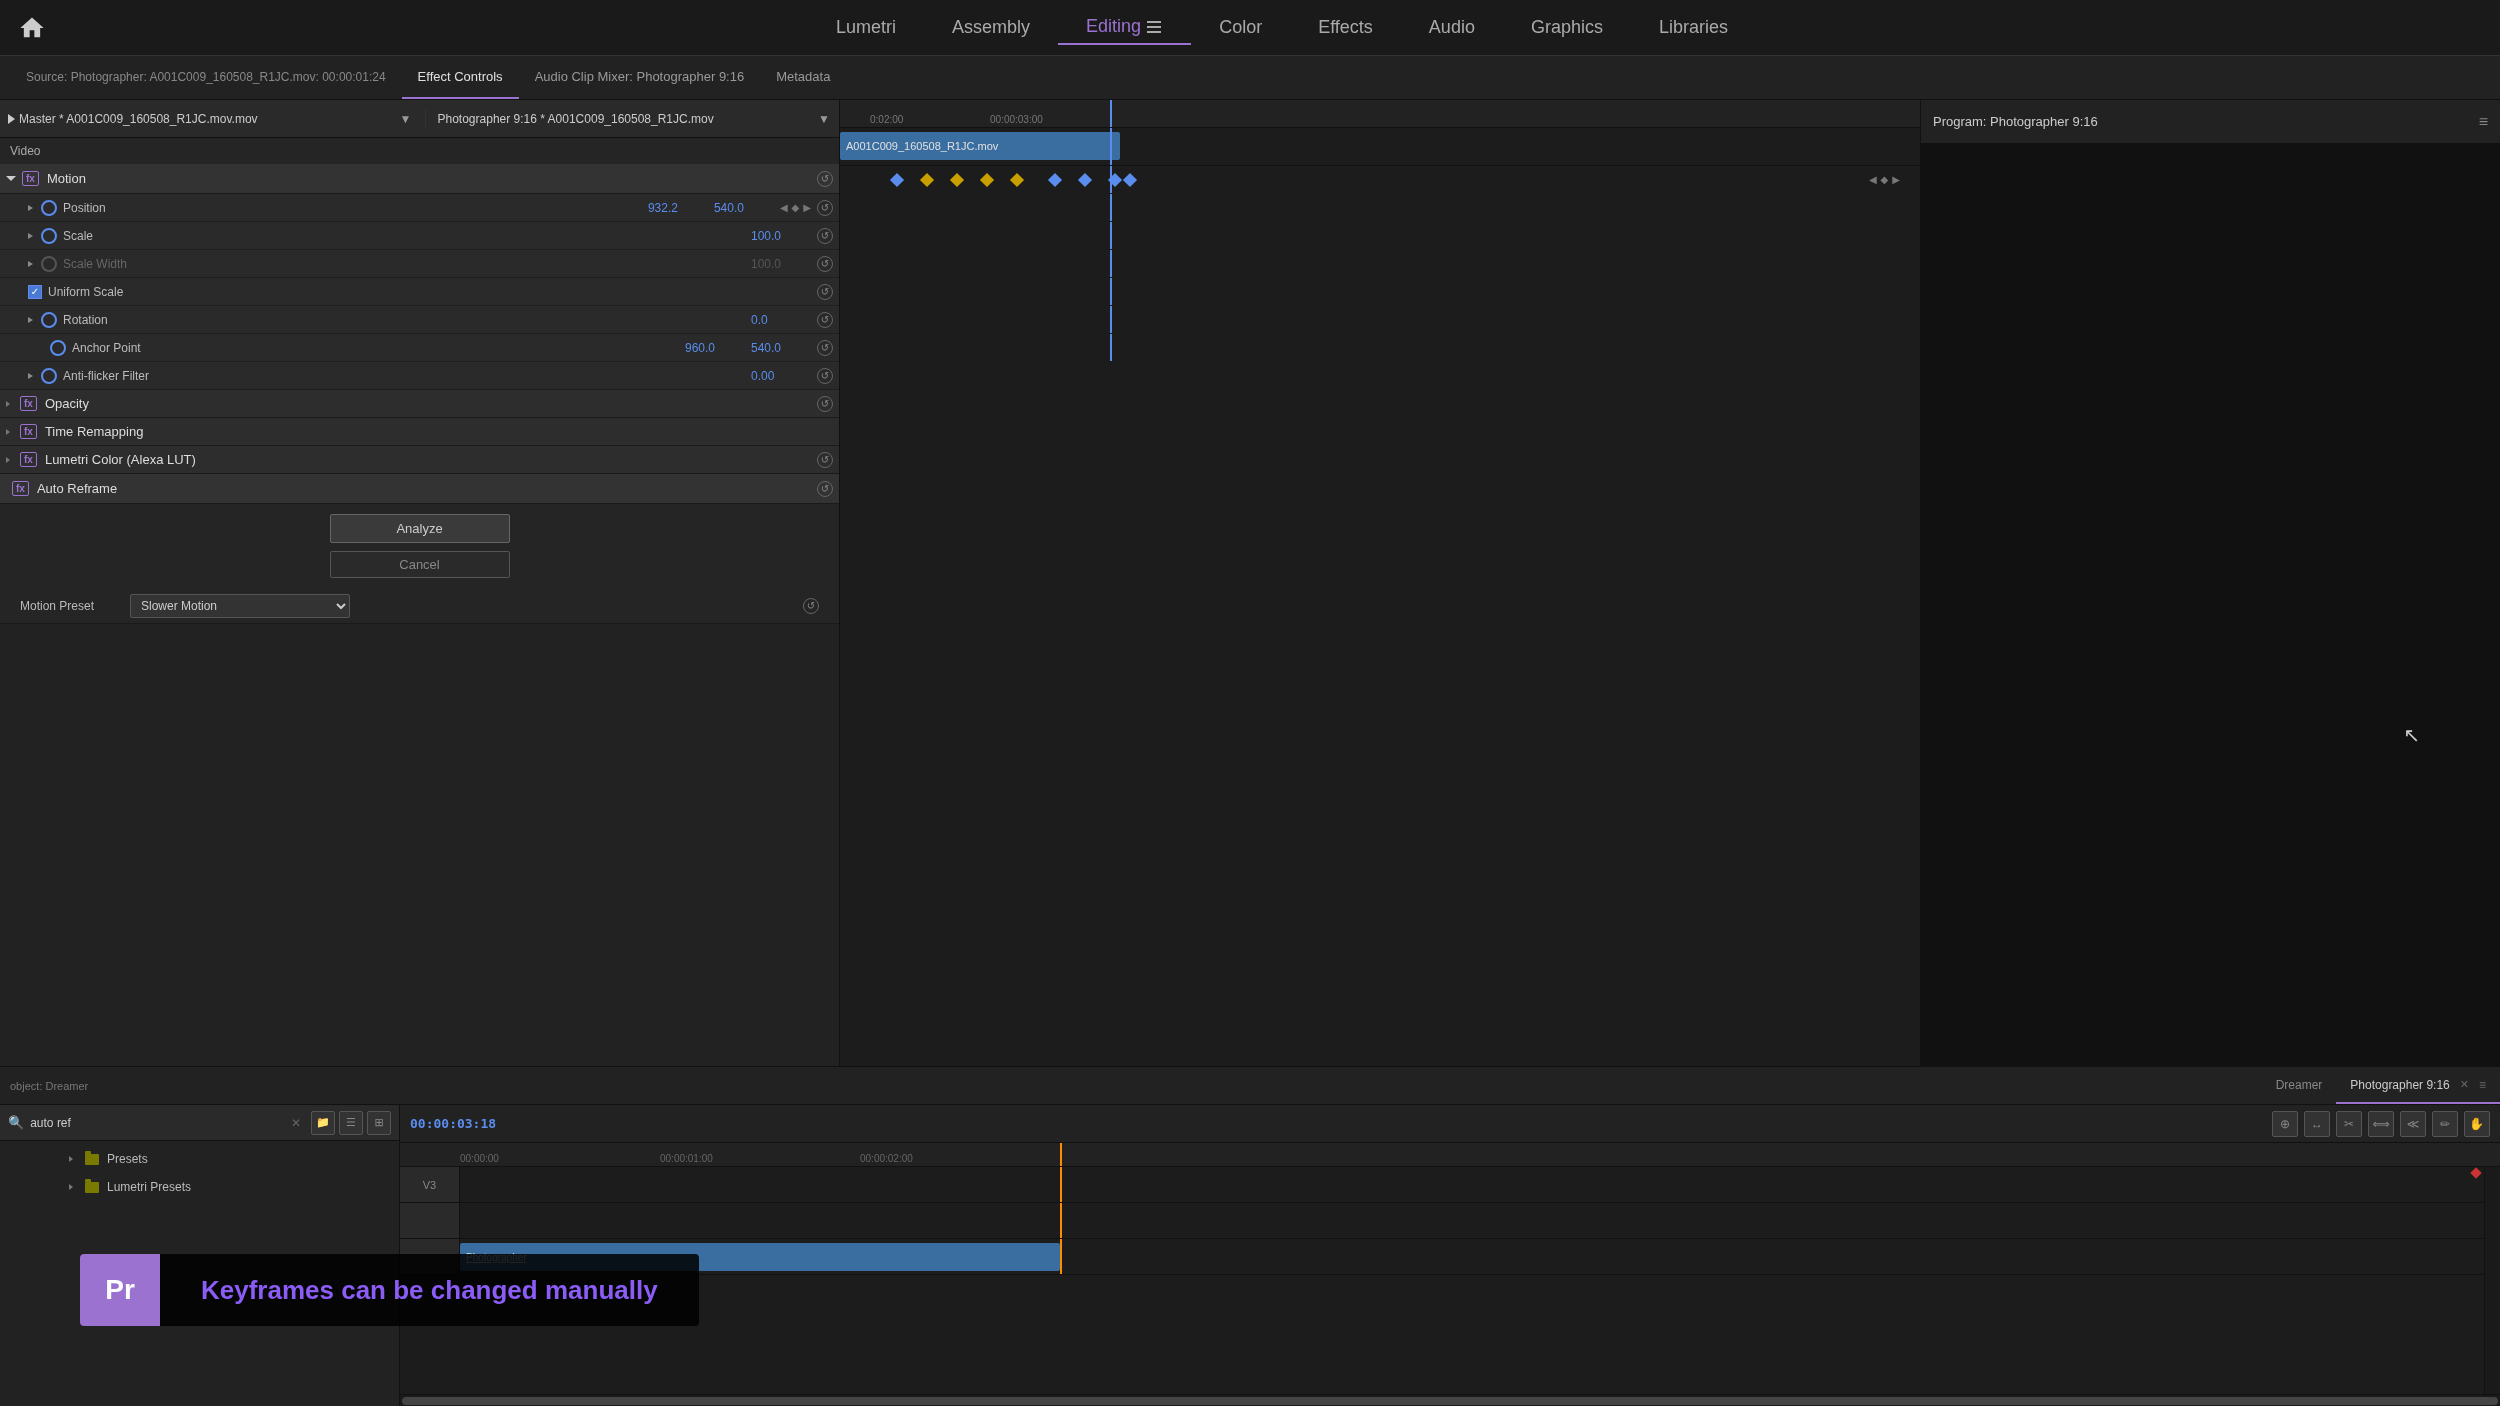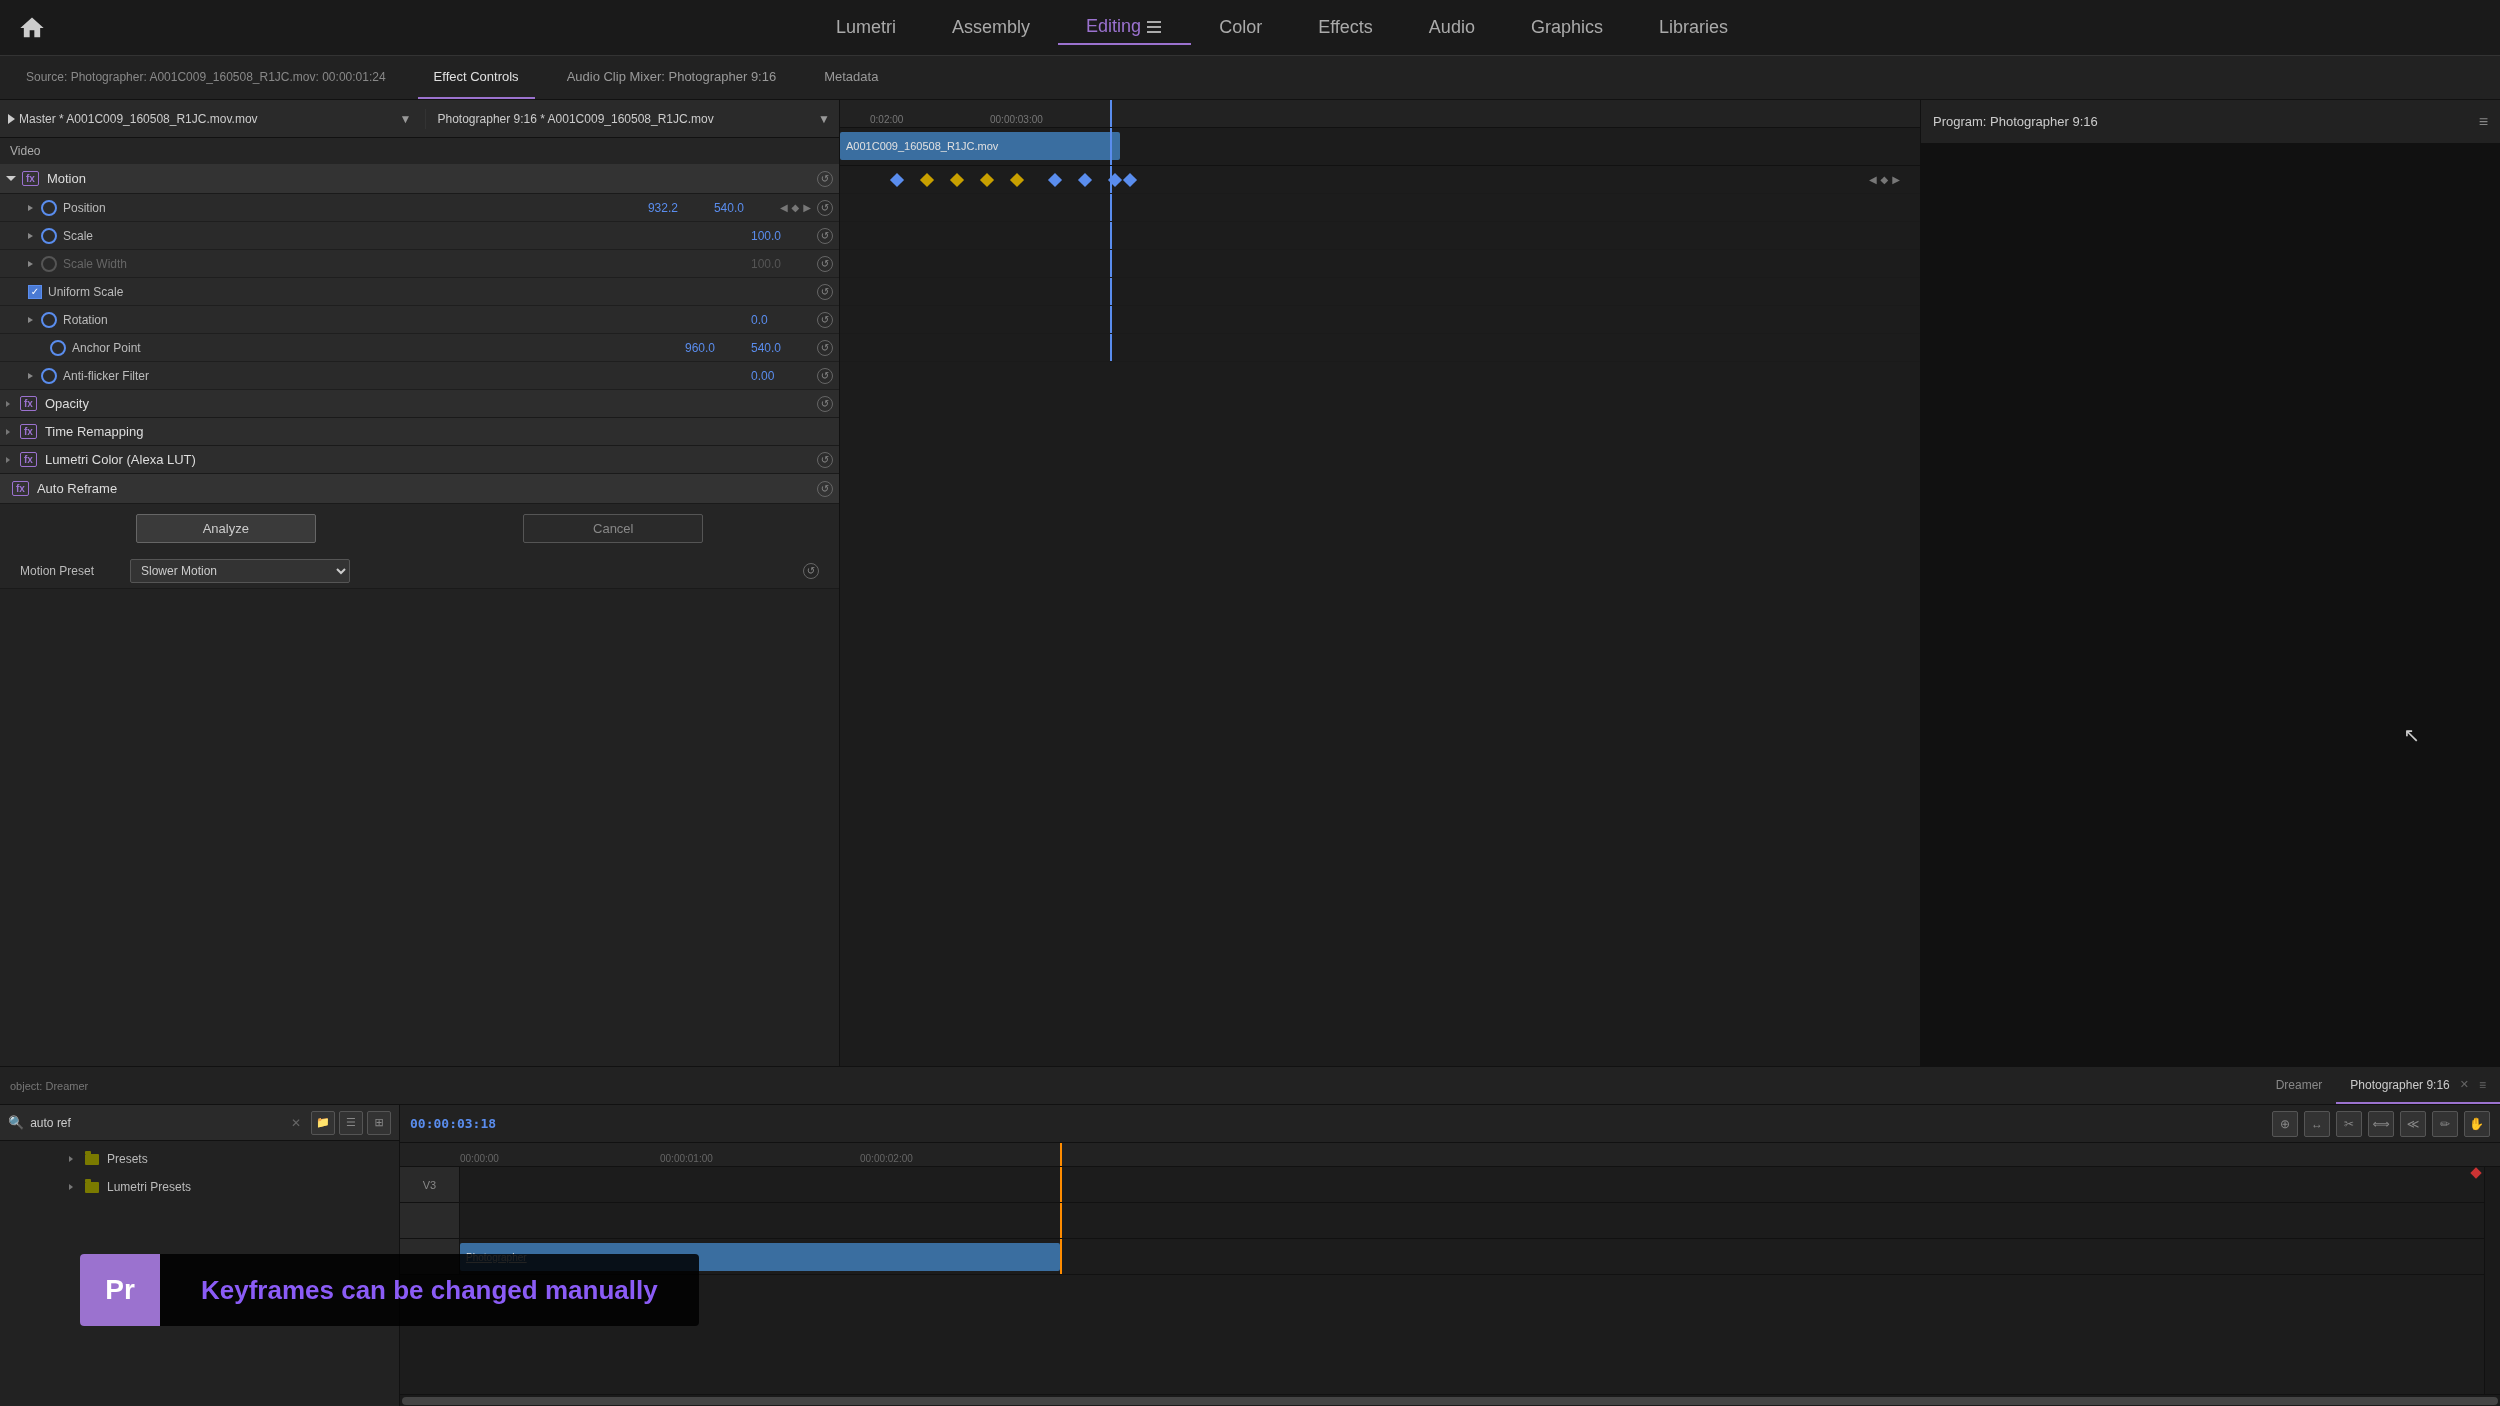--- a/index.html
+++ b/index.html
@@ -72,21 +72,21 @@
     .nav-right { flex: 1; }
 
     
     .panel-tabs-row {
       background: #222;
       height: 44px;
       display: flex;
       align-items: stretch;
       border-bottom: 1px solid #111;
       padding: 0 10px;
-      gap: 16px;
+      gap: 0;
     }
     .panel-tab {
       padding: 0 16px;
       display: flex;
       align-items: center;
       font-size: 13px;
       color: #999;
       cursor: pointer;
       border-bottom: 2px solid transparent;
       white-space: nowrap;
@@ -301,21 +301,21 @@
       display: flex;
       align-items: center;
       padding: 0 6px;
       background: #333;
       border-bottom: 1px solid #1a1a1a;
       gap: 6px;
     }
     .analyze-cancel-row {
       padding: 10px 36px;
       display: flex;
-      flex-direction: row;
+      flex-direction: column;
       gap: 8px;
     }
     .analyze-btn {
       background: #3a3a3a;
       border: 1px solid #666;
       border-radius: 2px;
       padding: 6px 0;
       text-align: center;
       color: #ccc;
       font-size: 13px;

